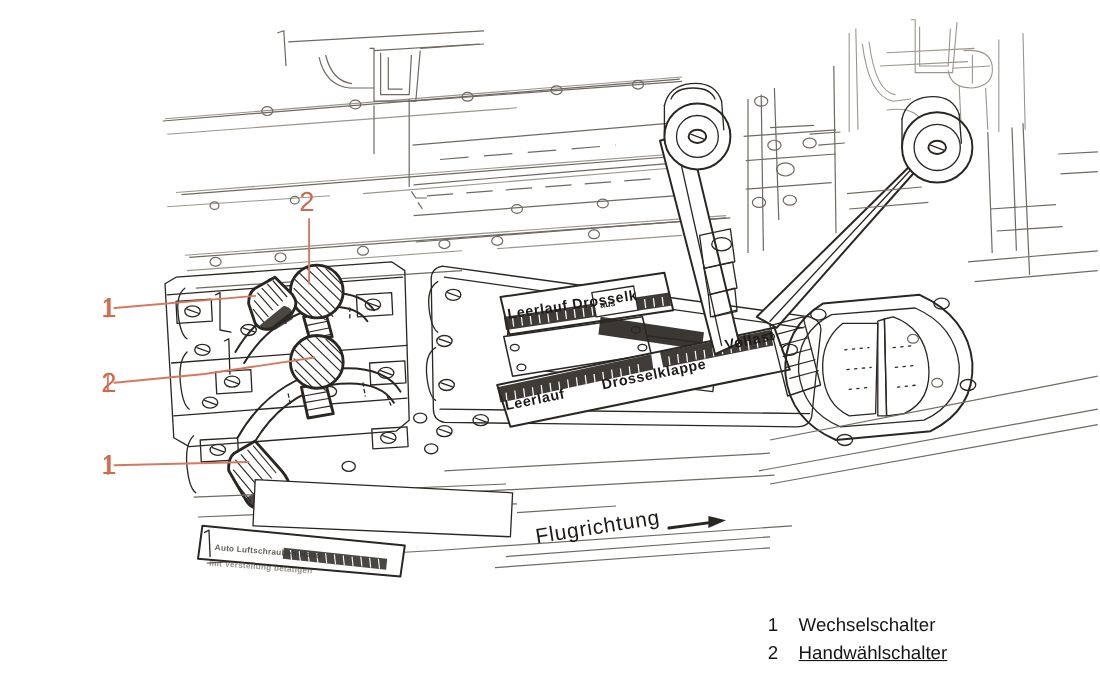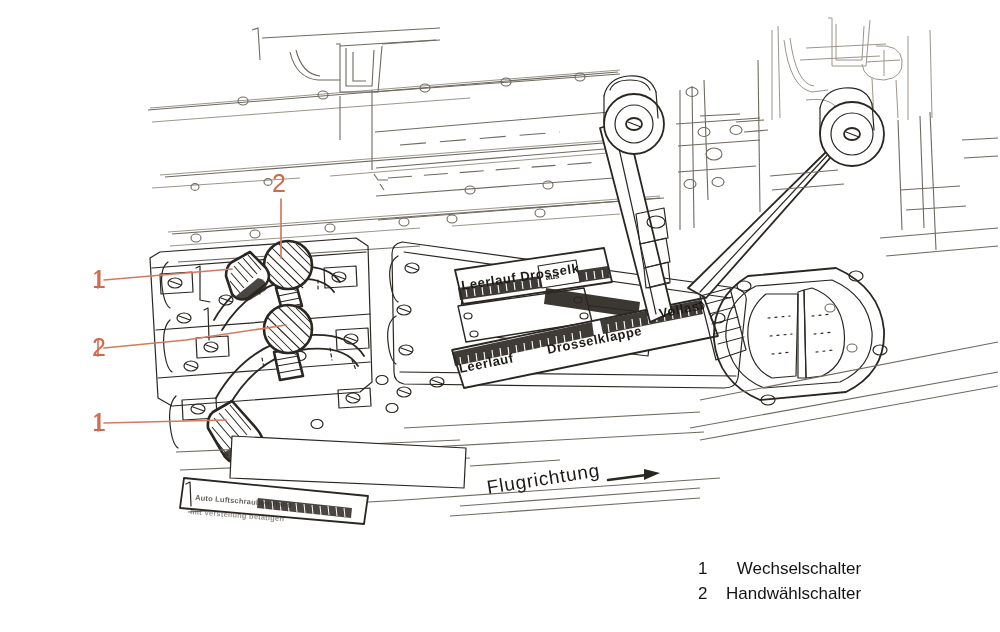--- a/index.html
+++ b/index.html
@@ -63,22 +63,22 @@
   #legend td{
     font-family:"Liberation Sans", sans-serif;
     font-size:17px;
     line-height:25px;
     padding:0;
     vertical-align:top;
     white-space:nowrap;
     color:#161412;
   }
   #legend td.num{width:28px;text-align:left;}
-  .lg-row1 td.lbl{padding-left:2px;text-align:right;}
-  .lg-row2 td.lbl{padding-left:6px;}
+  .lg-row1 td.lbl{padding-left:2px;}
+  .lg-row2 td.lbl{padding-left:6px;text-decoration:underline;}
 </style>
 </head>
 <body>
 
 <div id="stage">
 
   <svg class="layer" viewBox="0 0 1000 632">
     <g class="ink-vfaint">
 
       <path d="M150 108 L620 70"></path>

